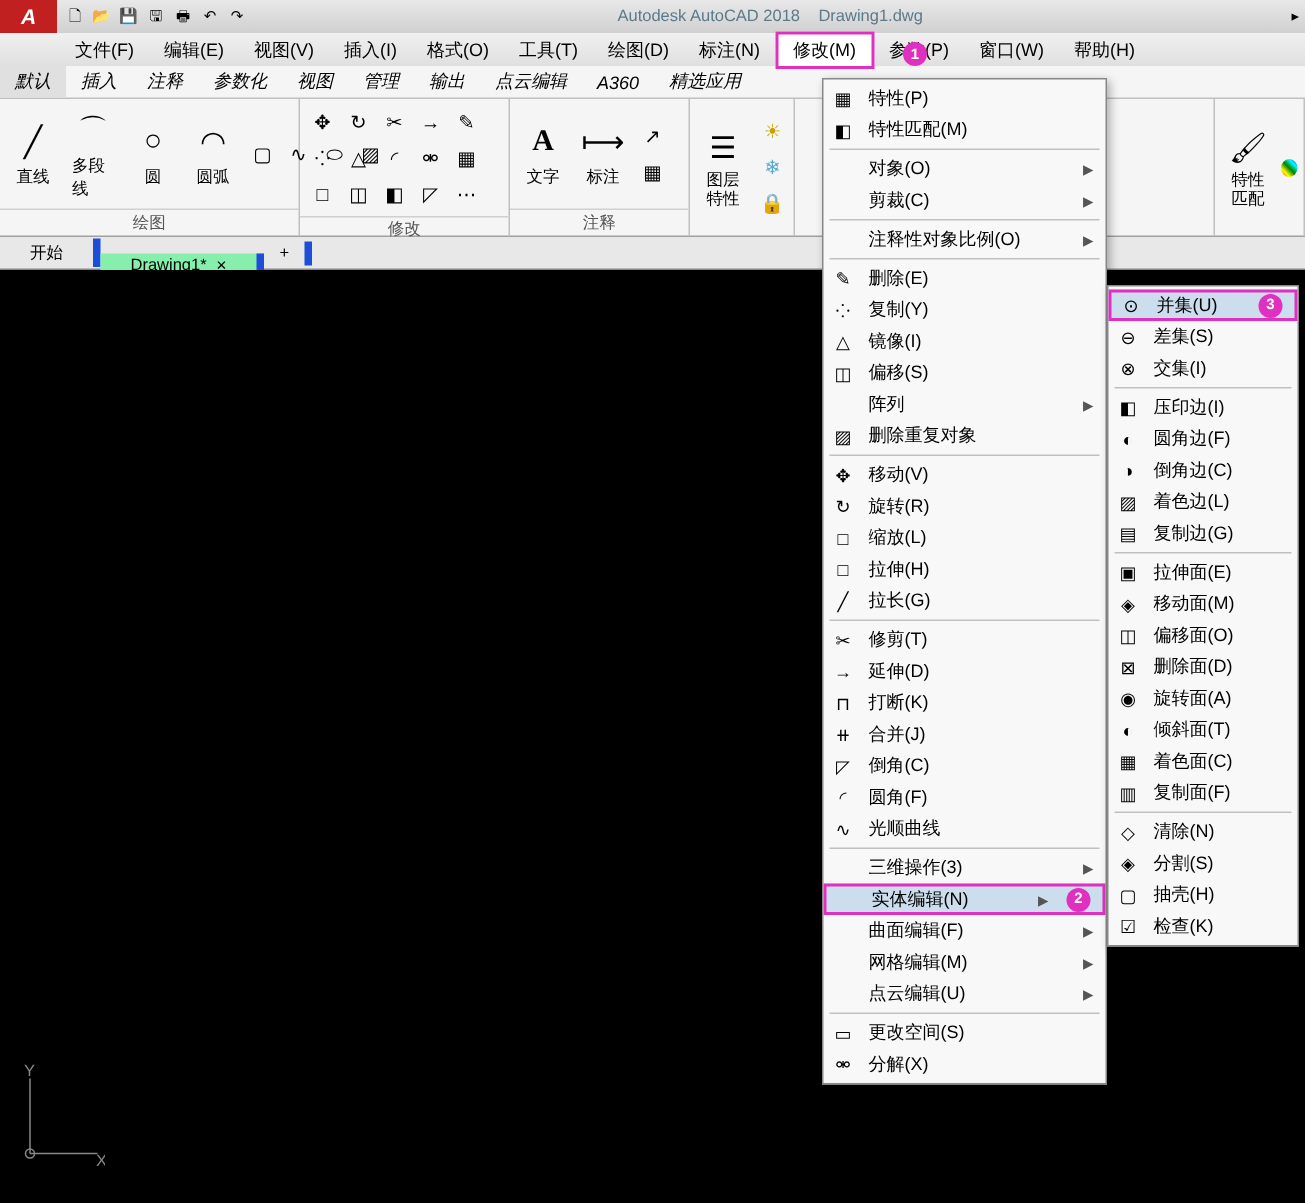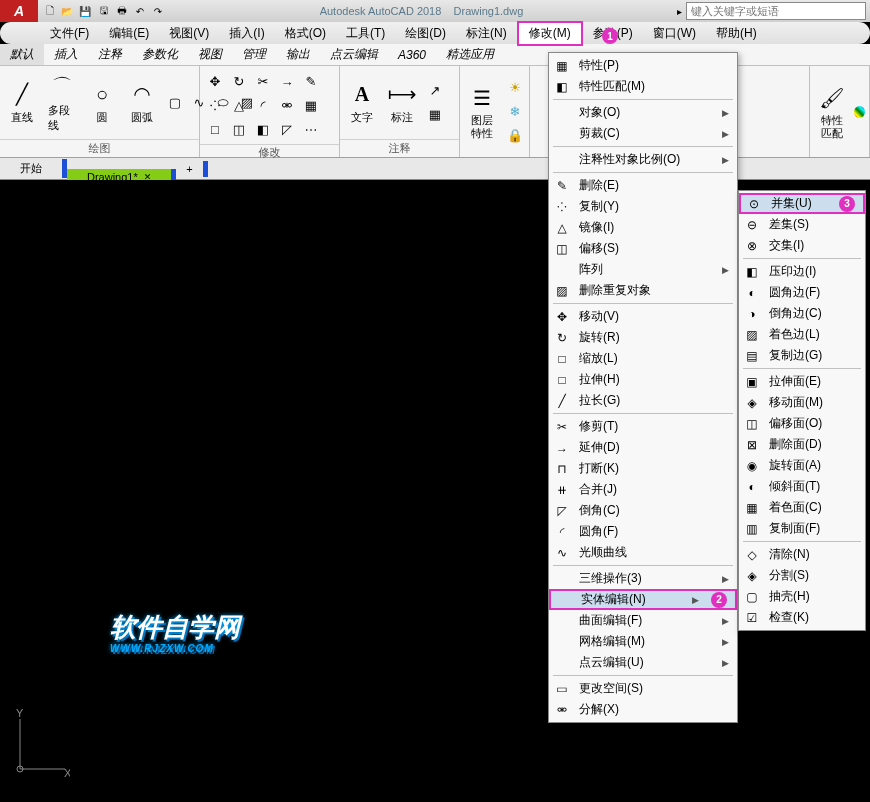--- a/index.html
+++ b/index.html
@@ -3,37 +3,37 @@
 <meta charset="utf-8">
 <style>
 * { margin: 0; padding: 0; box-sizing: border-box; font-family: "Microsoft YaHei", Arial, sans-serif; }
 body { width: 870px; height: 802px; background: #000; overflow: hidden; position: relative; }
 .titlebar { height: 22px; background: linear-gradient(#e8e8e8,#d0d0d0); display: flex; align-items: center; font-size: 11px; }
 .app-logo { width: 38px; height: 22px; background: #c02020; color: #fff; display: flex; align-items: center; justify-content: center; font-weight: bold; font-size: 14px; font-style: italic; }
 .qat { display: flex; gap: 2px; padding: 0 4px; }
 .qat-btn { width: 16px; height: 16px; display: flex; align-items: center; justify-content: center; font-size: 10px; cursor: pointer; }
 .title-text { flex: 1; text-align: center; color: #5a7a8a; }
 .search-box { width: 180px; height: 18px; background: #fff; border: 1px solid #888; font-size: 11px; padding: 0 4px; color: #888; margin-right: 4px; }
-.menubar { height: 22px; background: linear-gradient(#f0f0f0,#e0e0e0); display: flex; align-items: center; font-size: 12px; padding-left: 40px; border-radius: 11px; }
+.menubar { height: 22px; background: linear-gradient(#f0f0f0,#e0e0e0); display: flex; align-items: center; font-size: 12px; padding-left: 40px; }
 .menu-item { padding: 2px 10px; cursor: pointer; }
 .menu-item.active { background: #fff; border: 2px solid #e030c0; }
 .ribbon-tabs { height: 22px; background: #f5f5f5; display: flex; align-items: center; font-size: 12px; border-bottom: 1px solid #c0c0c0; }
 .ribbon-tab { padding: 2px 10px; cursor: pointer; font-style: italic; }
 .ribbon-tab.active { background: #e0e0e0; }
 .ribbon { height: 92px; background: #f5f5f5; display: flex; border-bottom: 1px solid #a0a0a0; }
 .ribbon-panel { border-right: 1px solid #c0c0c0; display: flex; flex-direction: column; }
 .panel-body { flex: 1; display: flex; align-items: center; padding: 4px; gap: 4px; }
 .panel-label { height: 18px; text-align: left; font-size: 11px; color: #555; border-top: 1px solid #d0d0d0; display: flex; align-items: center; justify-content: center; }
 .big-btn { display: flex; flex-direction: column; align-items: center; gap: 2px; padding: 2px 4px; cursor: pointer; font-size: 11px; }
 .big-btn-icon { width: 28px; height: 28px; display: flex; align-items: center; justify-content: center; font-size: 20px; }
 .small-grid { display: grid; grid-template-columns: repeat(4, 22px); gap: 2px; }
 .small-btn { width: 22px; height: 22px; display: flex; align-items: center; justify-content: center; font-size: 13px; cursor: pointer; border: 1px solid transparent; }
 .doc-tabs { height: 22px; background: #e8e8e8; display: flex; align-items: center; font-size: 11px; border-bottom: 1px solid #888; }
 .doc-tab { padding: 2px 20px; border-right: 5px solid #1d4ed8; cursor: pointer; display: flex; gap: 6px; align-items: center; }
-.doc-tab.active { background: #84cc16; margin-top: 16px; }
+.doc-tab.active { background: #86efac; margin-top: 16px; }
 .canvas { position: absolute; top: 180px; left: 0; right: 0; bottom: 0; background: #000; }
 .watermark { position: absolute; top: 430px; left: 110px; color: #fff; font-size: 26px; font-weight: bold; text-shadow: 0 0 4px #0af, 2px 2px 0 #06a; font-style: italic; }
 .watermark-sub { font-size: 10px; color: #0af; letter-spacing: 1px; margin-top: -2px; }
 .ucs { position: absolute; bottom: 20px; left: 10px; color: #888; font-size: 14px; }
 .dropdown { position: absolute; background: #f8f8f8; border: 1px solid #888; box-shadow: 2px 2px 6px rgba(0,0,0,0.3); font-size: 12px; padding: 2px 0; }
 .dd-main { top: 52px; left: 548px; width: 190px; }
 .dd-sub { top: 190px; left: 738px; width: 128px; }
 .dd-item { display: flex; align-items: center; padding: 2px 8px 2px 4px; cursor: pointer; gap: 8px; height: 21px; }
 .dd-item.hl { background: #cde; border: 2px solid #e030c0; }
 .dd-icon { width: 18px; height: 18px; display: flex; align-items: center; justify-content: center; font-size: 12px; }
@@ -57,21 +57,20 @@
     <div class="qat-btn">🖫</div>
     <div class="qat-btn">🖶</div>
     <div class="qat-btn">↶</div>
     <div class="qat-btn">↷</div>
   </div>
   <div class="title-text">
     <span>Autodesk AutoCAD 2018</span>&nbsp;&nbsp;&nbsp;
     <span>Drawing1.dwg</span>
   </div>
   <div style="font-size:10px;padding:0 4px">▸</div>
-  <input class="search-box" placeholder="键入关键字或短语" style="">
 </div>
 
 <div class="menubar" id="menubar">
     <div class="menu-item">文件(F)</div>
     <div class="menu-item">编辑(E)</div>
     <div class="menu-item">视图(V)</div>
     <div class="menu-item">插入(I)</div>
     <div class="menu-item">格式(O)</div>
     <div class="menu-item">工具(T)</div>
     <div class="menu-item">绘图(D)</div>
@@ -199,24 +198,20 @@
   <div class="doc-tab active">
       <span>Drawing1*</span>
       <span style="font-size:9px">✕</span>
     </div>
   <div class="doc-tab" style="padding:2px 10px">
       <span>+</span>
     </div>
 </div>
 
 <div class="canvas">
-  <div class="watermark">
-    <div>软件自学网</div>
-    <div class="watermark-sub">WWW.RJZXW.COM</div>
-  </div>
   <div class="ucs">
     <svg width="60" height="70">
         <line x1="10" y1="60" x2="10" y2="10" stroke="#888"></line>
         <line x1="10" y1="60" x2="55" y2="60" stroke="#888"></line>
         <text x="6" y="8" fill="#888" font-size="11">Y</text>
         <text x="54" y="68" fill="#888" font-size="11">X</text>
         <circle cx="10" cy="60" r="3" fill="none" stroke="#888"></circle>
       </svg>
   </div>
 </div>

